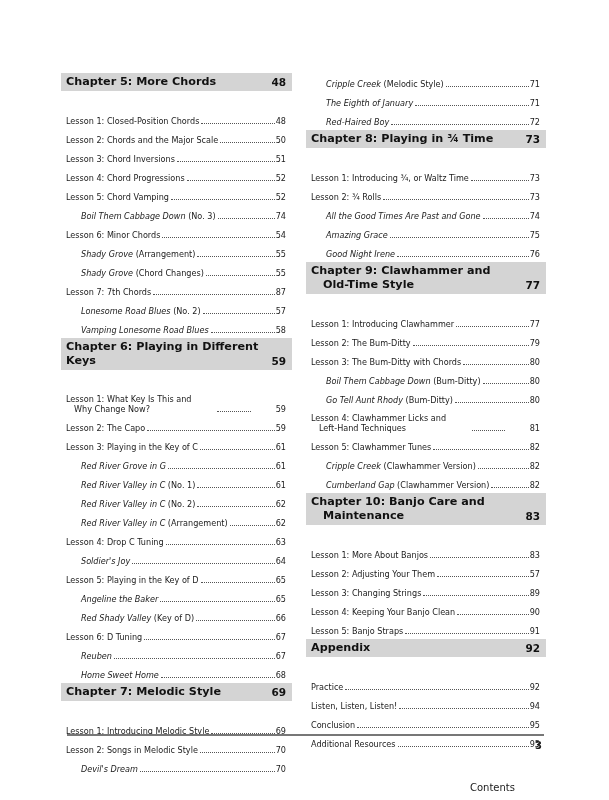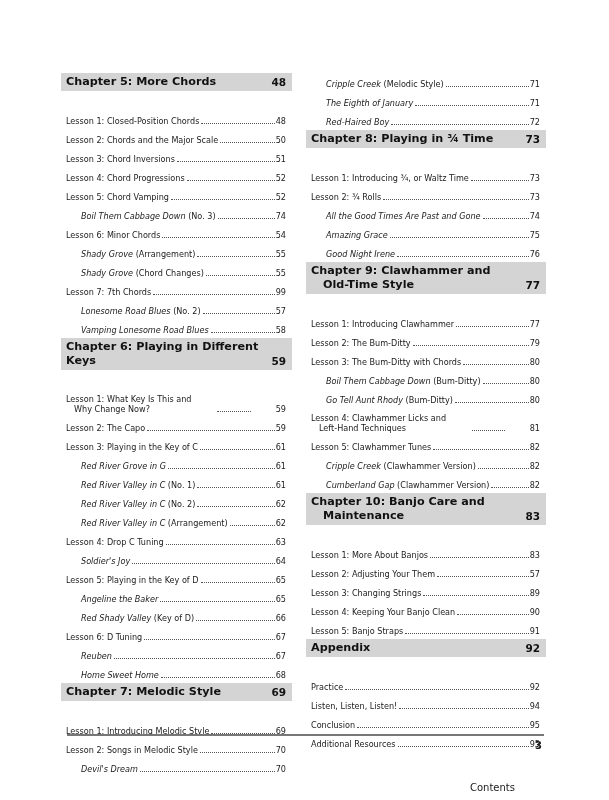--- a/index.html
+++ b/index.html
@@ -85,21 +85,21 @@
       <span class="pg">55</span>
     </div>
     <div class="entry sub">
       <span class="txt"><i>Shady Grove</i><span> (Chord Changes)</span></span>
       <span class="dots"></span>
       <span class="pg">55</span>
     </div>
     <div class="entry">
       <span class="txt">Lesson 7: 7th Chords</span>
       <span class="dots"></span>
-      <span class="pg">99</span>
+      <span class="pg">87</span>
     </div>
     <div class="entry sub">
       <span class="txt"><i>Lonesome Road Blues</i><span> (No. 2)</span></span>
       <span class="dots"></span>
       <span class="pg">57</span>
     </div>
     <div class="entry sub">
       <span class="txt"><i>Vamping Lonesome Road Blues</i><span></span></span>
       <span class="dots"></span>
       <span class="pg">58</span>

